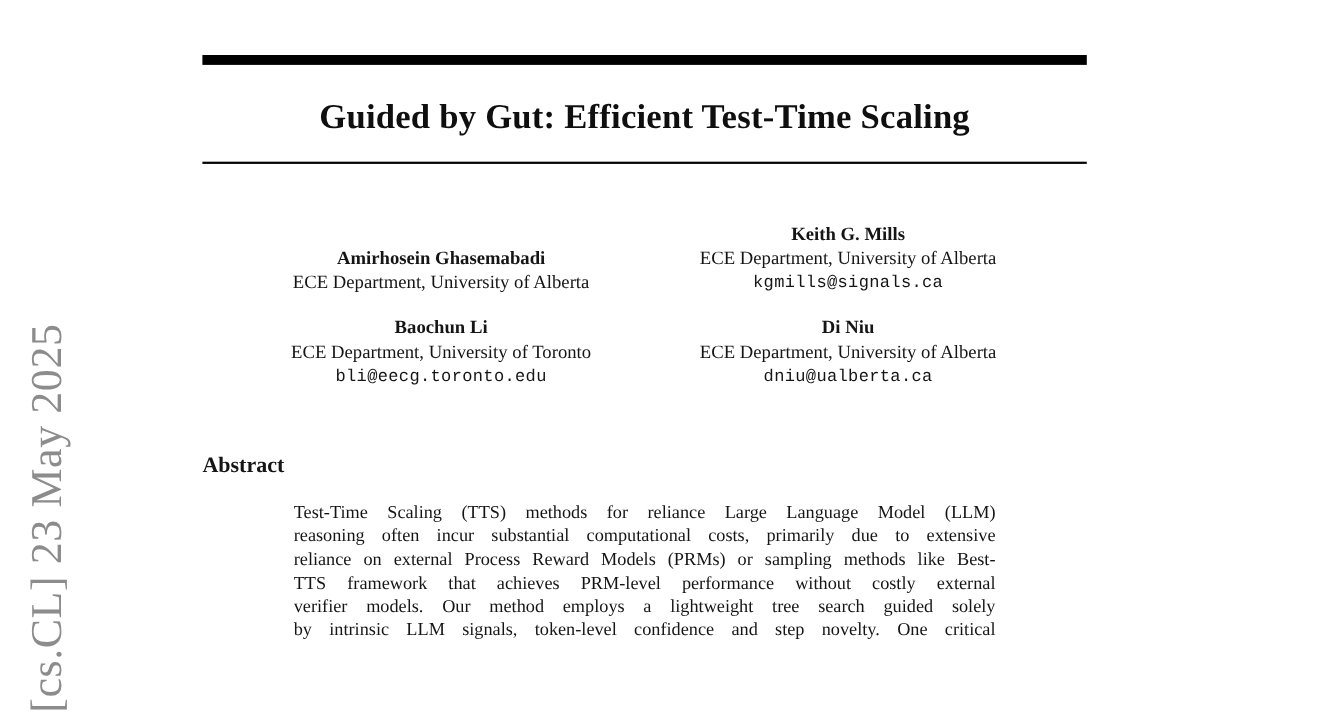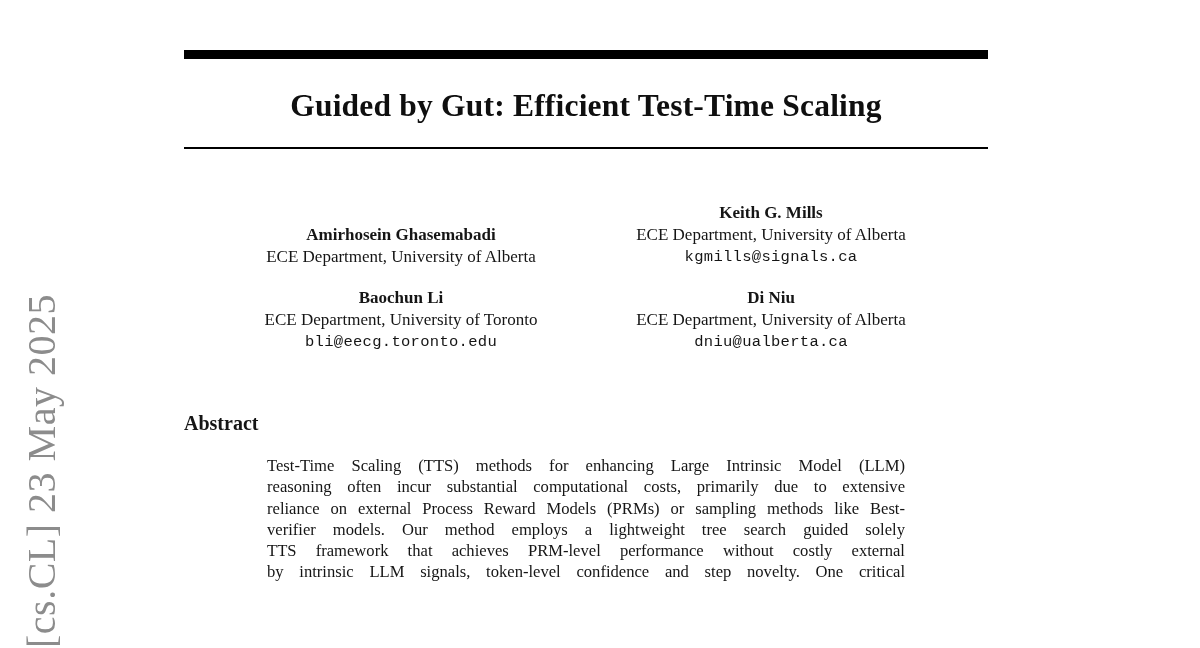--- a/index.html
+++ b/index.html
@@ -127,22 +127,22 @@
       <div class="author-block">
         <div class="author-name">Di Niu</div>
         <div class="author-affiliation">ECE Department, University of Alberta</div>
         <div class="author-email">dniu@ualberta.ca</div>
       </div>
     </div>
 
     <h2 class="abstract-heading">Abstract</h2>
 
     <div class="abstract-body">
-      <div class="abstract-line">Test-Time Scaling (TTS) methods for enhancing Large Intrinsic Model (LLM)</div>
+      <div class="abstract-line">Test-Time Scaling (TTS) methods for reliance Large Language Model (LLM)</div>
       <div class="abstract-line">reasoning often incur substantial computational costs, primarily due to extensive</div>
       <div class="abstract-line">reliance on external Process Reward Models (PRMs) or sampling methods like Best-</div>
+      <div class="abstract-line">TTS framework that achieves PRM-level performance without costly external</div>
       <div class="abstract-line">verifier models. Our method employs a lightweight tree search guided solely</div>
-      <div class="abstract-line">TTS framework that achieves PRM-level performance without costly external</div>
       <div class="abstract-line">by intrinsic LLM signals, token-level confidence and step novelty. One critical</div>
     </div>
 
   </div>
 </div>
 
 </body></html>

